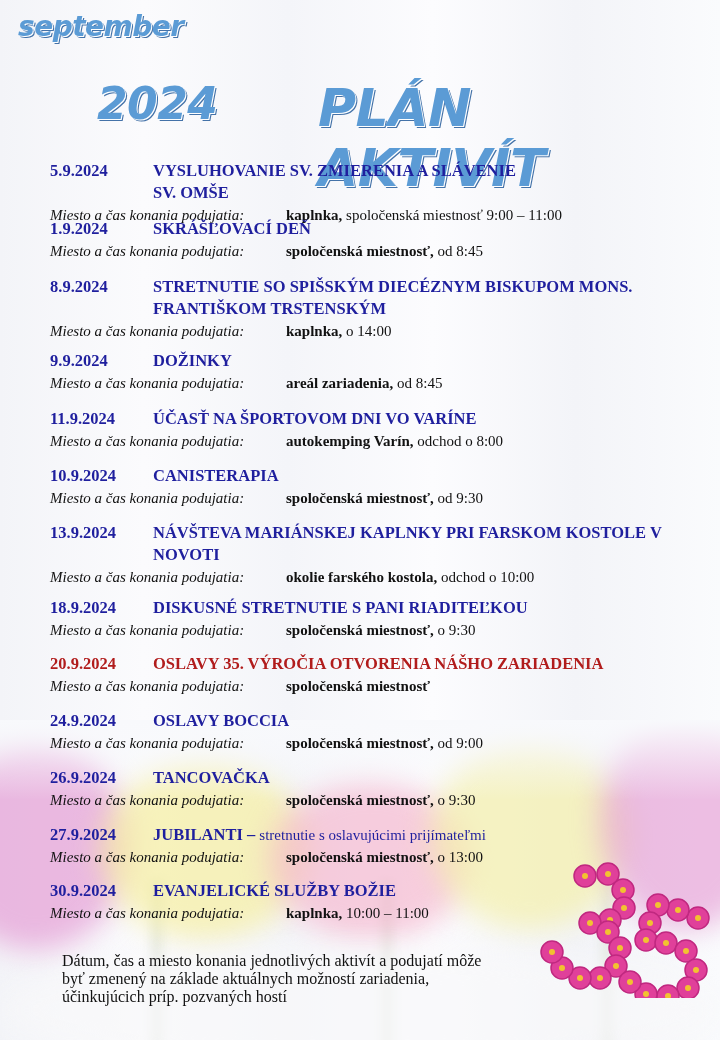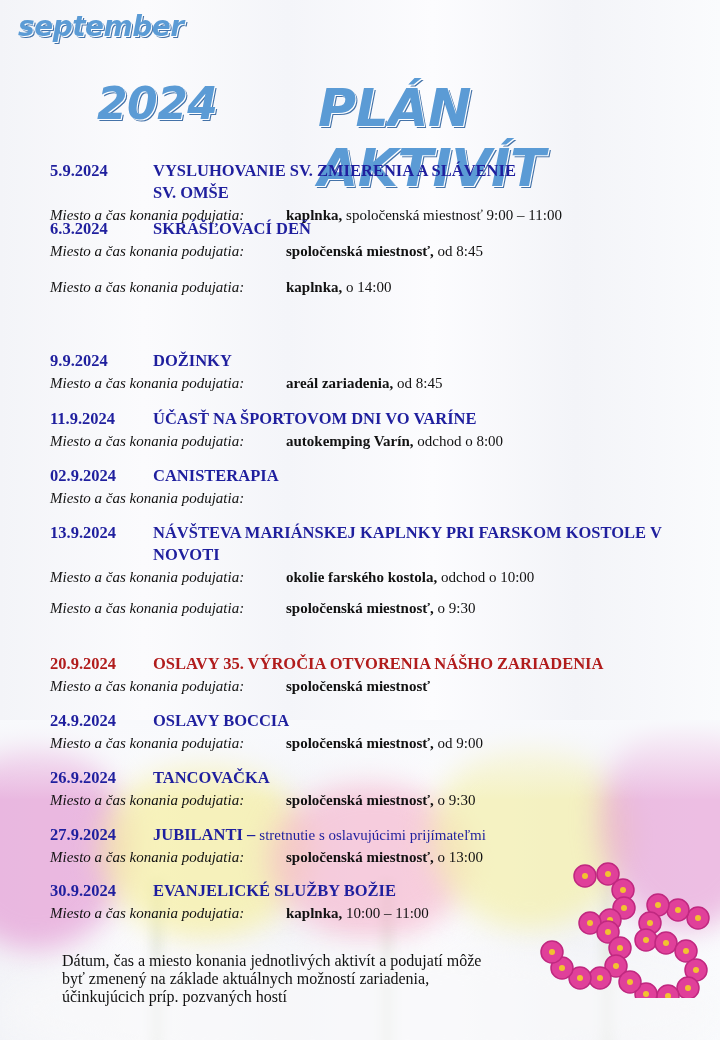--- a/index.html
+++ b/index.html
@@ -61,29 +61,33 @@
         <span class="ev-date">5.9.2024</span>
         <span class="ev-title"><span>VYSLUHOVANIE SV. ZMIERENIA A SLÁVENIE SV. OMŠE</span><span class="ev-sub"></span></span>
       </div>
       <div class="ev-meta">
         <span class="ev-meta-label">Miesto  a čas konania podujatia:</span>
         <span class="ev-meta-val"><b>kaplnka,</b><span> spoločenská miestnosť  9:00 – 11:00</span></span>
       </div>
     </div>
     <div class="event" style="position: absolute; top: 58px; left: 0px; width: 720px;">
       <div class="ev-head">
-        <span class="ev-date">6.3.2024</span>
+        <span class="ev-date">1.9.2024</span>
         <span class="ev-title"><span>SKRÁŠĽOVACÍ DEŇ</span><span class="ev-sub"></span></span>
       </div>
       <div class="ev-meta">
         <span class="ev-meta-label">Miesto  a čas konania podujatia:</span>
         <span class="ev-meta-val"><b>spoločenská miestnosť,</b><span> od 8:45</span></span>
       </div>
     </div>
     <div class="event" style="position: absolute; top: 116px; left: 0px; width: 720px;">
+      <div class="ev-head">
+        <span class="ev-date">8.9.2024</span>
+        <span class="ev-title"><span>STRETNUTIE SO SPIŠSKÝM DIECÉZNYM BISKUPOM MONS. FRANTIŠKOM TRSTENSKÝM</span><span class="ev-sub"></span></span>
+      </div>
       <div class="ev-meta">
         <span class="ev-meta-label">Miesto  a čas konania podujatia:</span>
         <span class="ev-meta-val"><b>kaplnka,</b><span> o 14:00</span></span>
       </div>
     </div>
     <div class="event" style="position: absolute; top: 190px; left: 0px; width: 720px;">
       <div class="ev-head">
         <span class="ev-date">9.9.2024</span>
         <span class="ev-title"><span>DOŽINKY</span><span class="ev-sub"></span></span>
       </div>
@@ -97,38 +101,43 @@
         <span class="ev-date">11.9.2024</span>
         <span class="ev-title"><span>ÚČASŤ NA ŠPORTOVOM DNI VO VARÍNE</span><span class="ev-sub"></span></span>
       </div>
       <div class="ev-meta">
         <span class="ev-meta-label">Miesto  a čas konania podujatia:</span>
         <span class="ev-meta-val"><b>autokemping Varín,</b><span> odchod o 8:00</span></span>
       </div>
     </div>
     <div class="event" style="position: absolute; top: 305px; left: 0px; width: 720px;">
       <div class="ev-head">
-        <span class="ev-date">02.9.2024</span>
+        <span class="ev-date">10.9.2024</span>
         <span class="ev-title"><span>CANISTERAPIA</span><span class="ev-sub"></span></span>
       </div>
       <div class="ev-meta">
         <span class="ev-meta-label">Miesto  a čas konania podujatia:</span>
+        <span class="ev-meta-val"><b>spoločenská  miestnosť,</b><span> od 9:30</span></span>
       </div>
     </div>
     <div class="event" style="position: absolute; top: 362px; left: 0px; width: 720px;">
       <div class="ev-head">
         <span class="ev-date">13.9.2024</span>
         <span class="ev-title"><span>NÁVŠTEVA MARIÁNSKEJ KAPLNKY PRI FARSKOM KOSTOLE V NOVOTI</span><span class="ev-sub"></span></span>
       </div>
       <div class="ev-meta">
         <span class="ev-meta-label">Miesto  a čas konania podujatia:</span>
         <span class="ev-meta-val"><b>okolie farského kostola,</b><span> odchod o 10:00</span></span>
       </div>
     </div>
     <div class="event" style="position: absolute; top: 437px; left: 0px; width: 720px;">
+      <div class="ev-head">
+        <span class="ev-date">18.9.2024</span>
+        <span class="ev-title"><span>DISKUSNÉ STRETNUTIE S PANI RIADITEĽKOU</span><span class="ev-sub"></span></span>
+      </div>
       <div class="ev-meta">
         <span class="ev-meta-label">Miesto  a čas konania podujatia:</span>
         <span class="ev-meta-val"><b>spoločenská miestnosť,</b><span> o 9:30</span></span>
       </div>
     </div>
     <div class="event red" style="position: absolute; top: 493px; left: 0px; width: 720px;">
       <div class="ev-head">
         <span class="ev-date">20.9.2024</span>
         <span class="ev-title"><span>OSLAVY 35. VÝROČIA OTVORENIA NÁŠHO ZARIADENIA</span><span class="ev-sub"></span></span>
       </div>

